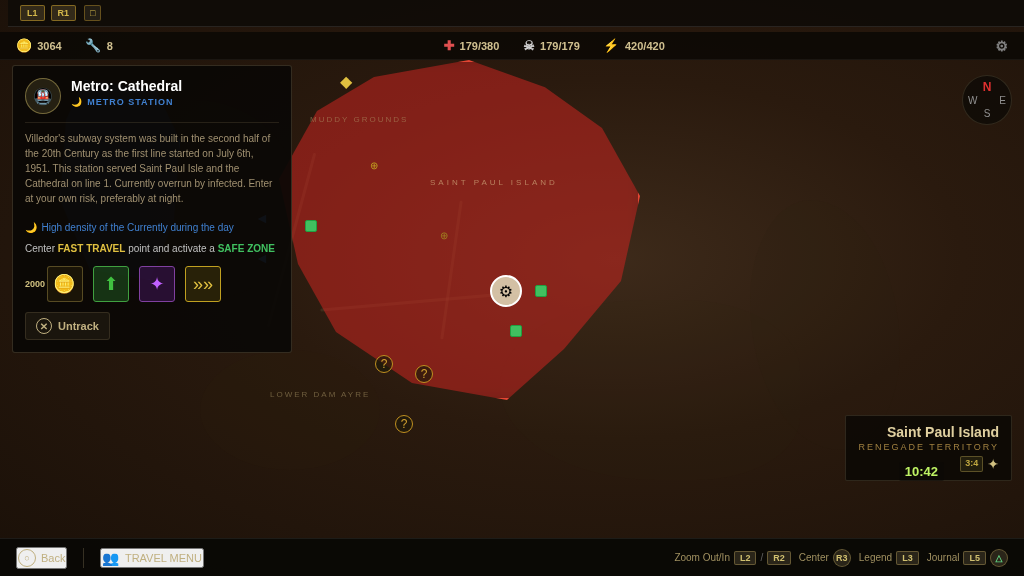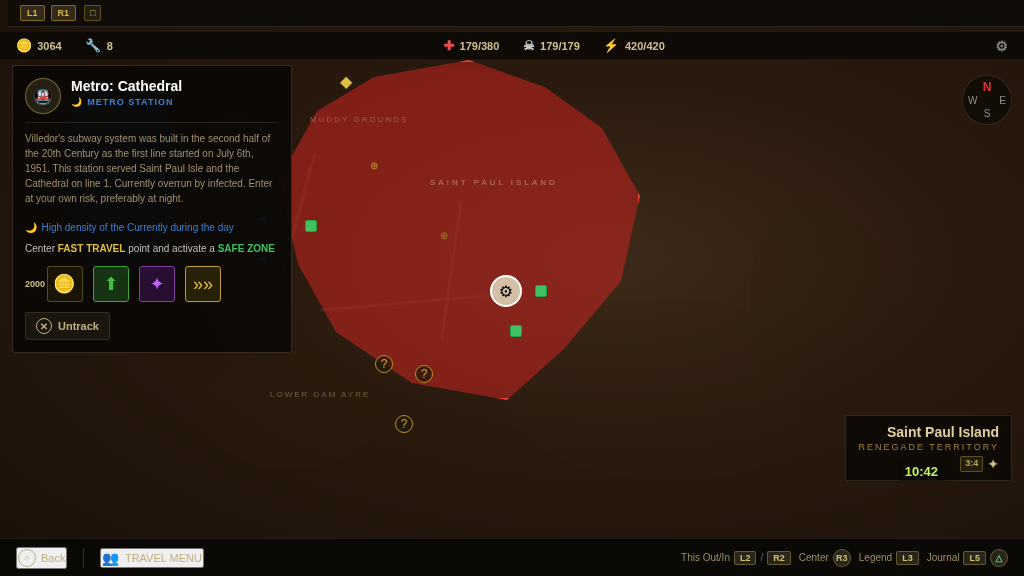--- a/index.html
+++ b/index.html
@@ -728,21 +728,21 @@
 
   <button class="bottom-btn">
     <span style="font-size:14px;">👥</span>
     <span>TRAVEL MENU</span>
   </button>
 
   <div class="bottom-spacer"></div>
 
   <div class="bottom-hint">
     <div class="hint-group">
-      <span>This Out/In</span>
+      <span>Zoom Out/In</span>
       <span class="hint-btn">L2</span>
       <span style="color:#606060;font-size:10px;">/</span>
       <span class="hint-btn">R2</span>
     </div>
 
     <div class="hint-group">
       <span>Center</span>
       <span class="hint-btn circle-btn">R3</span>
     </div>
 

